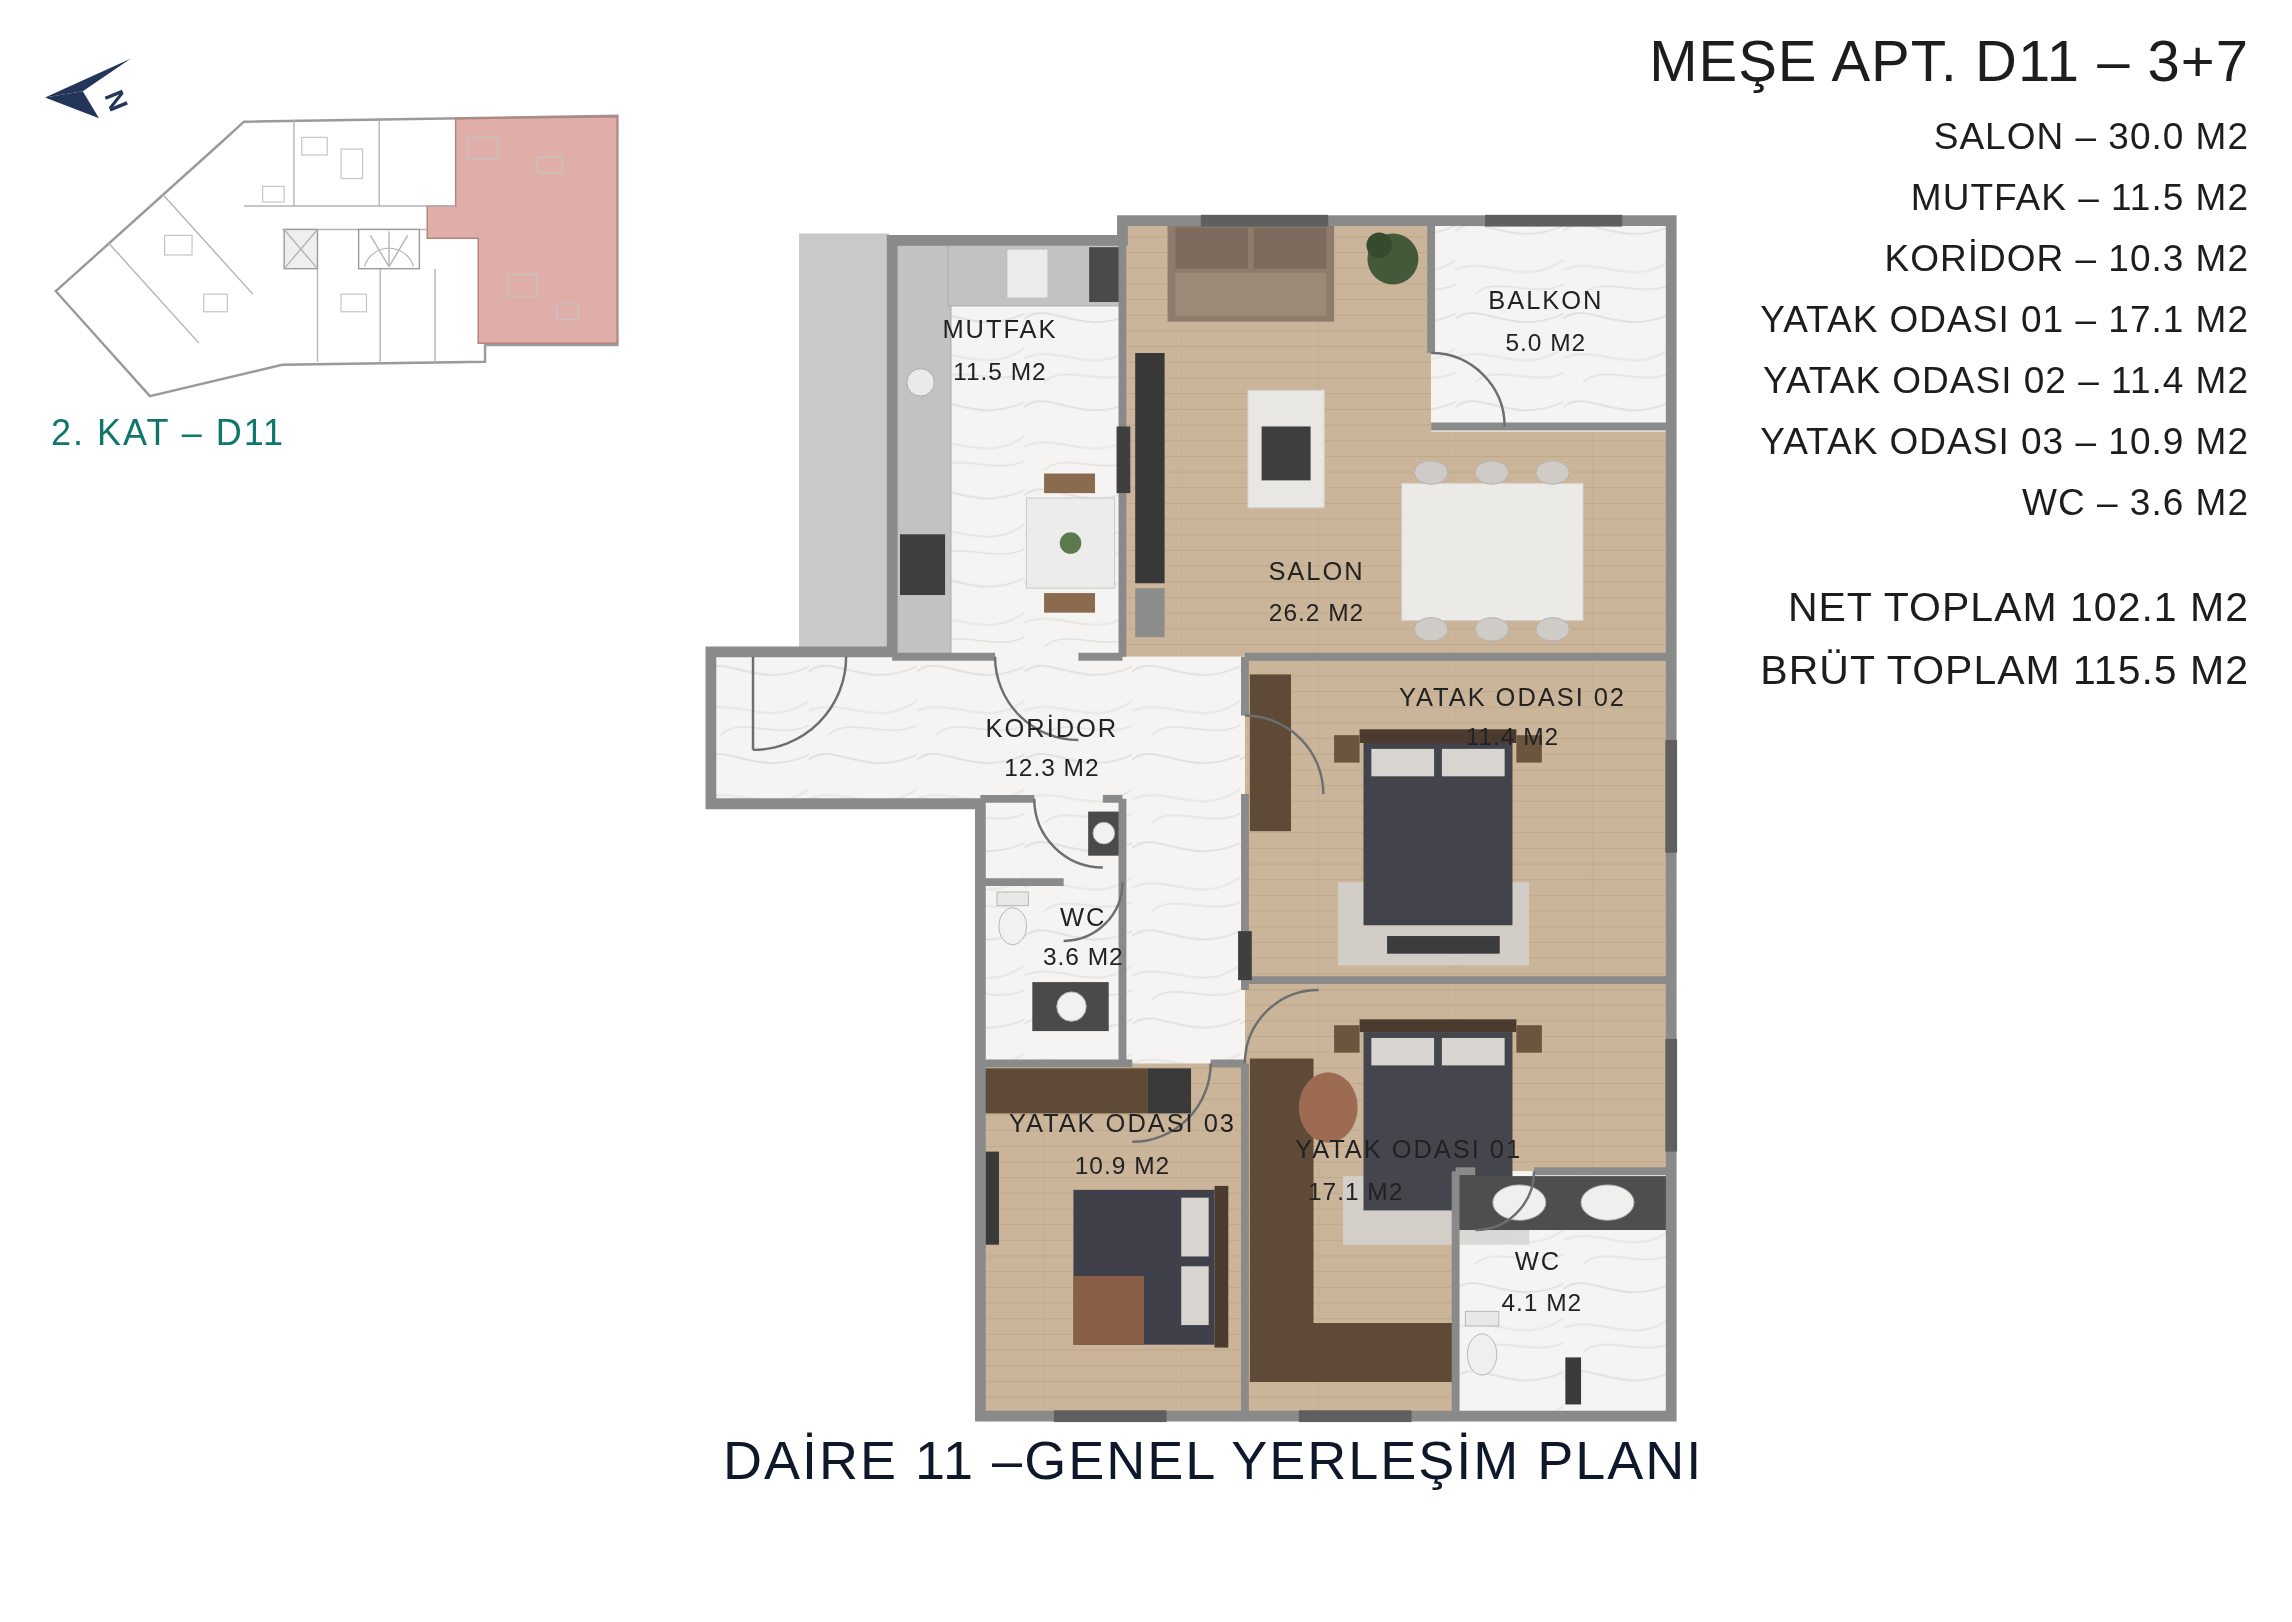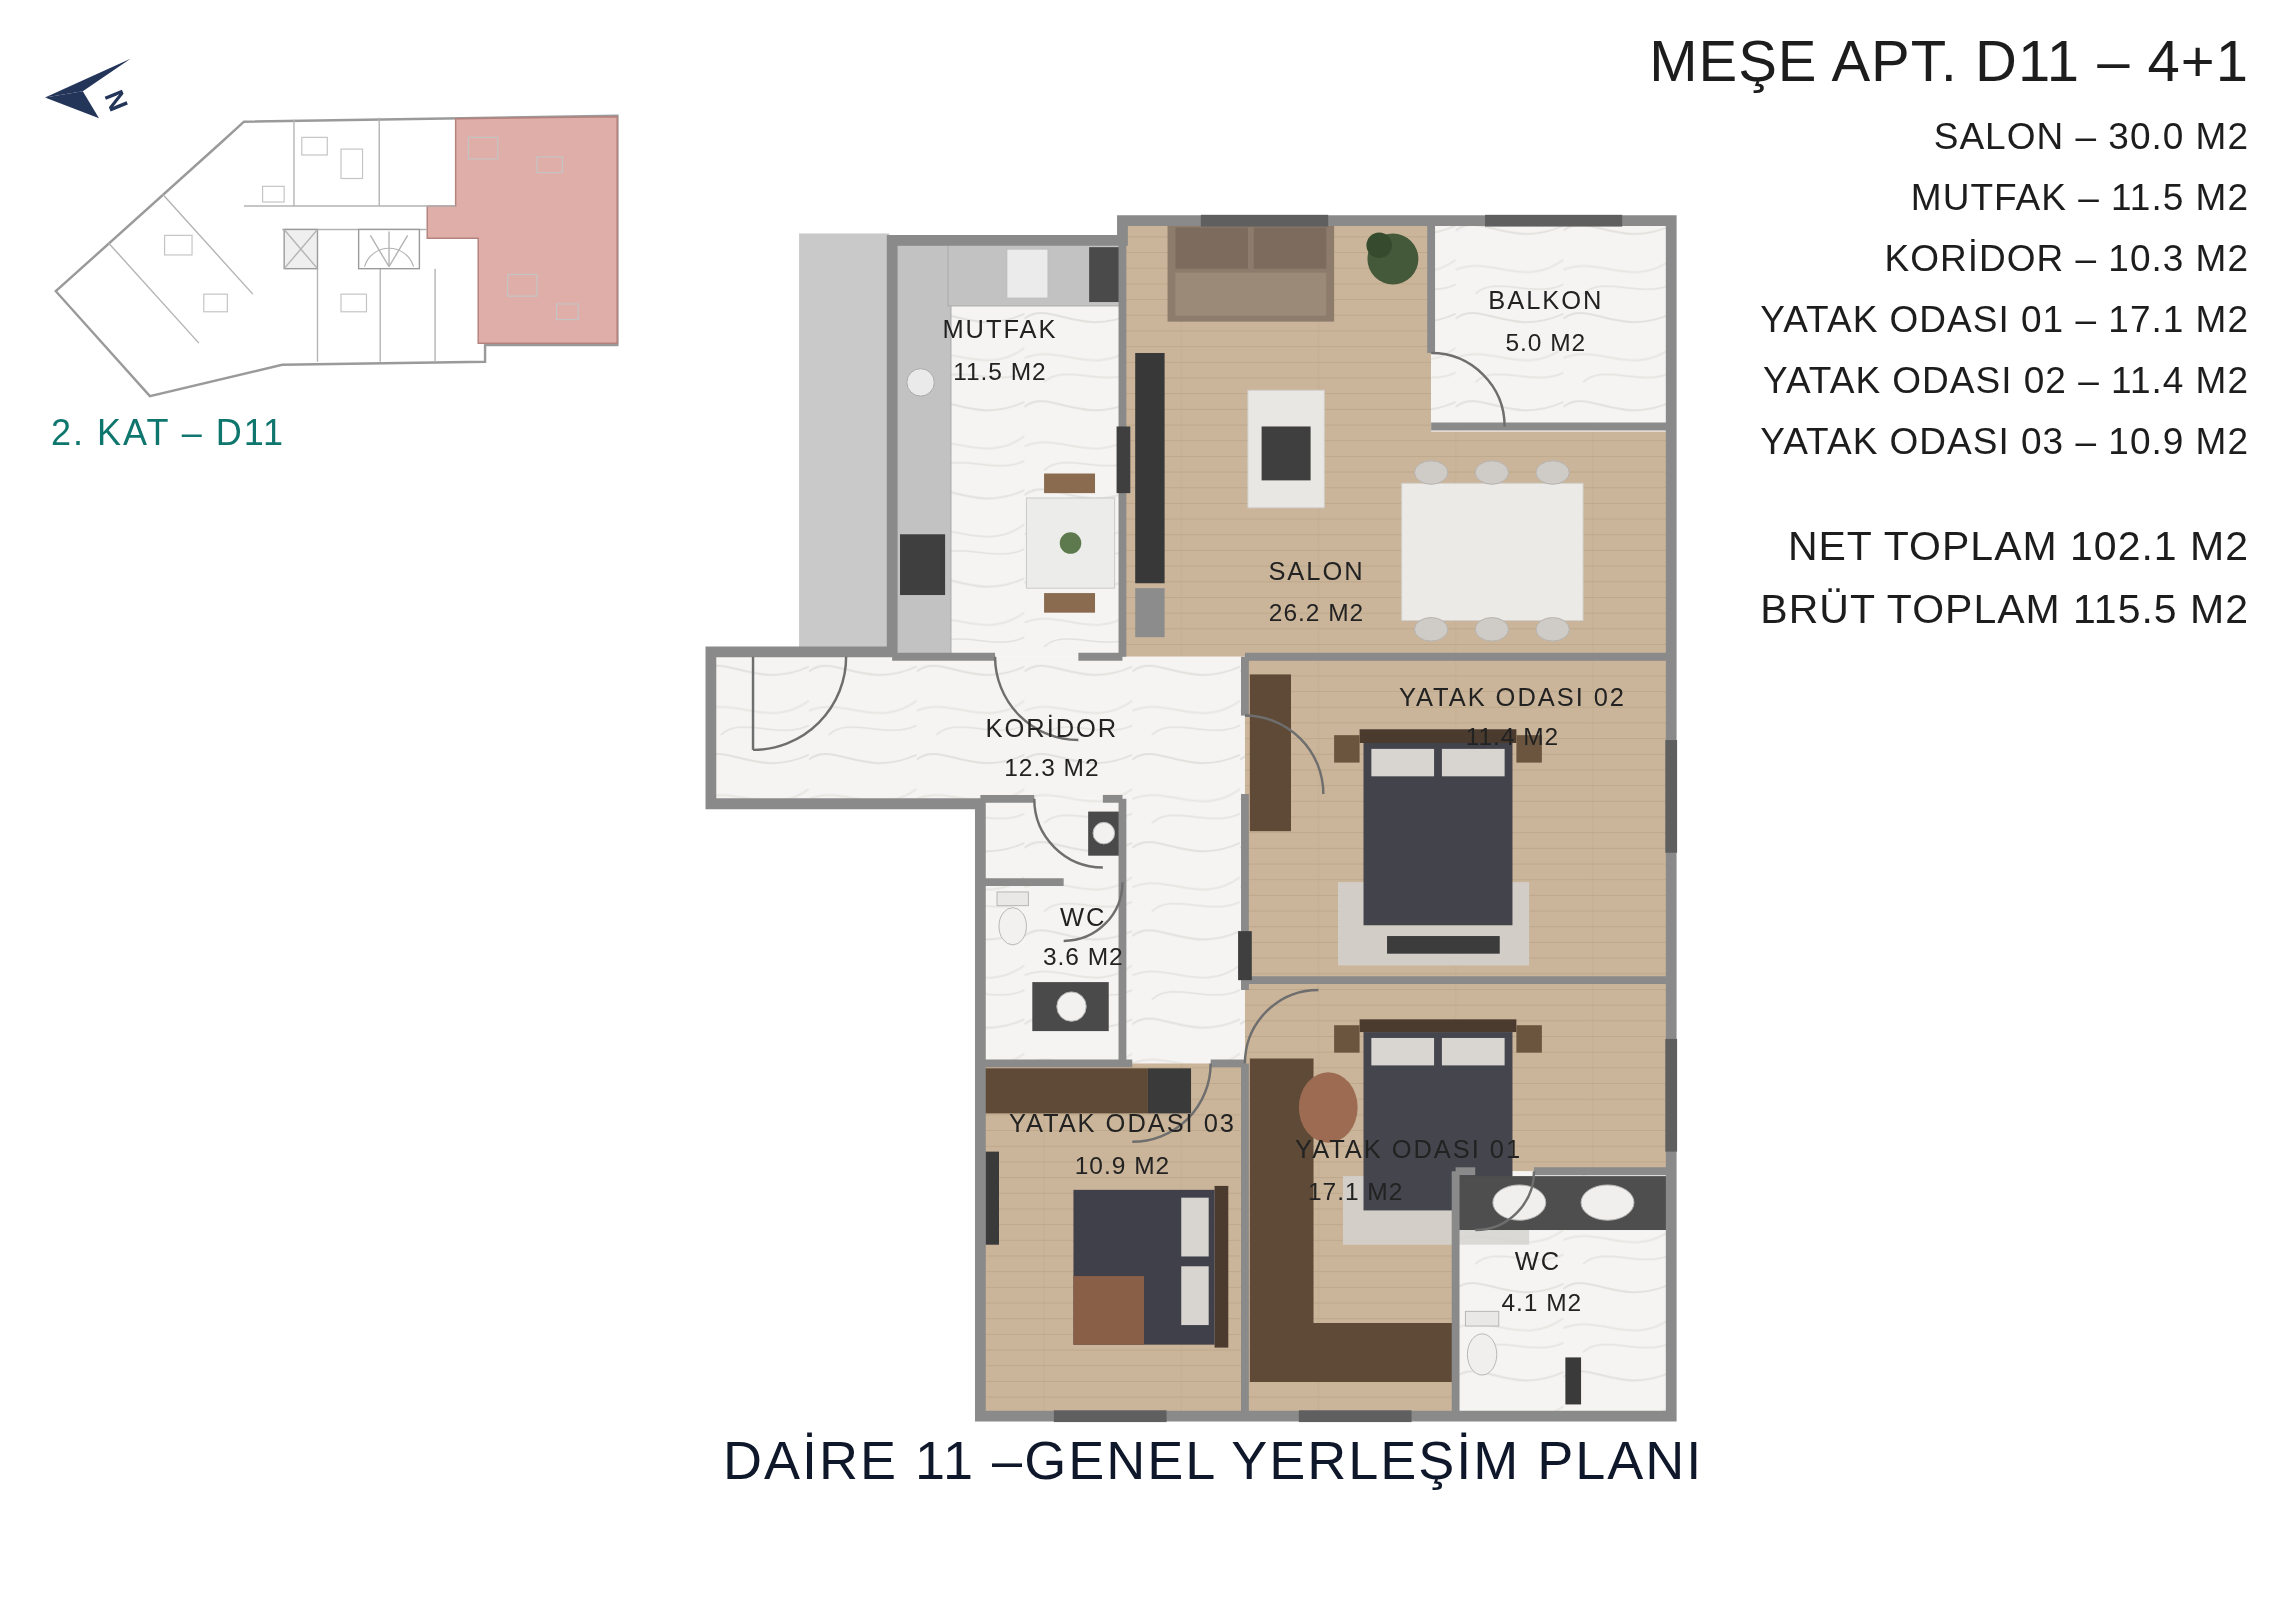--- a/index.html
+++ b/index.html
@@ -257,27 +257,28 @@
       <text class="plan-label" x="430" y="945">YATAK ODASI 03</text>
       <text class="plan-area" x="430" y="988">10.9 M2</text>
       <text class="plan-label" x="722" y="972">YATAK ODASI 01</text>
       <text class="plan-area" x="668" y="1014">17.1 M2</text>
       <text class="plan-label" x="854" y="1086">WC</text>
       <text class="plan-area" x="858" y="1128">4.1 M2</text>
     </g>
   </svg>
 
   <div class="abs info">
-    <div class="title">MEŞE APT. D11 – 4+1</div>
+    <div class="title">MEŞE APT. D11 – 3+7</div>
     <div class="room-line">SALON – 30.0 M2</div>
     <div class="room-line">MUTFAK – 11.5 M2</div>
     <div class="room-line">KORİDOR – 10.3 M2</div>
     <div class="room-line">YATAK ODASI 01 – 17.1 M2</div>
     <div class="room-line">YATAK ODASI 02 – 11.4 M2</div>
     <div class="room-line">YATAK ODASI 03 – 10.9 M2</div>
+    <div class="room-line">WC – 3.6 M2</div>
     <div class="totals">
       <div class="total-line">NET TOPLAM 102.1 M2</div>
       <div class="total-line">BRÜT TOPLAM 115.5 M2</div>
     </div>
   </div>
 
   <div class="abs caption">DAİRE 11 –GENEL YERLEŞİM PLANI</div>
 
 </div>
 

